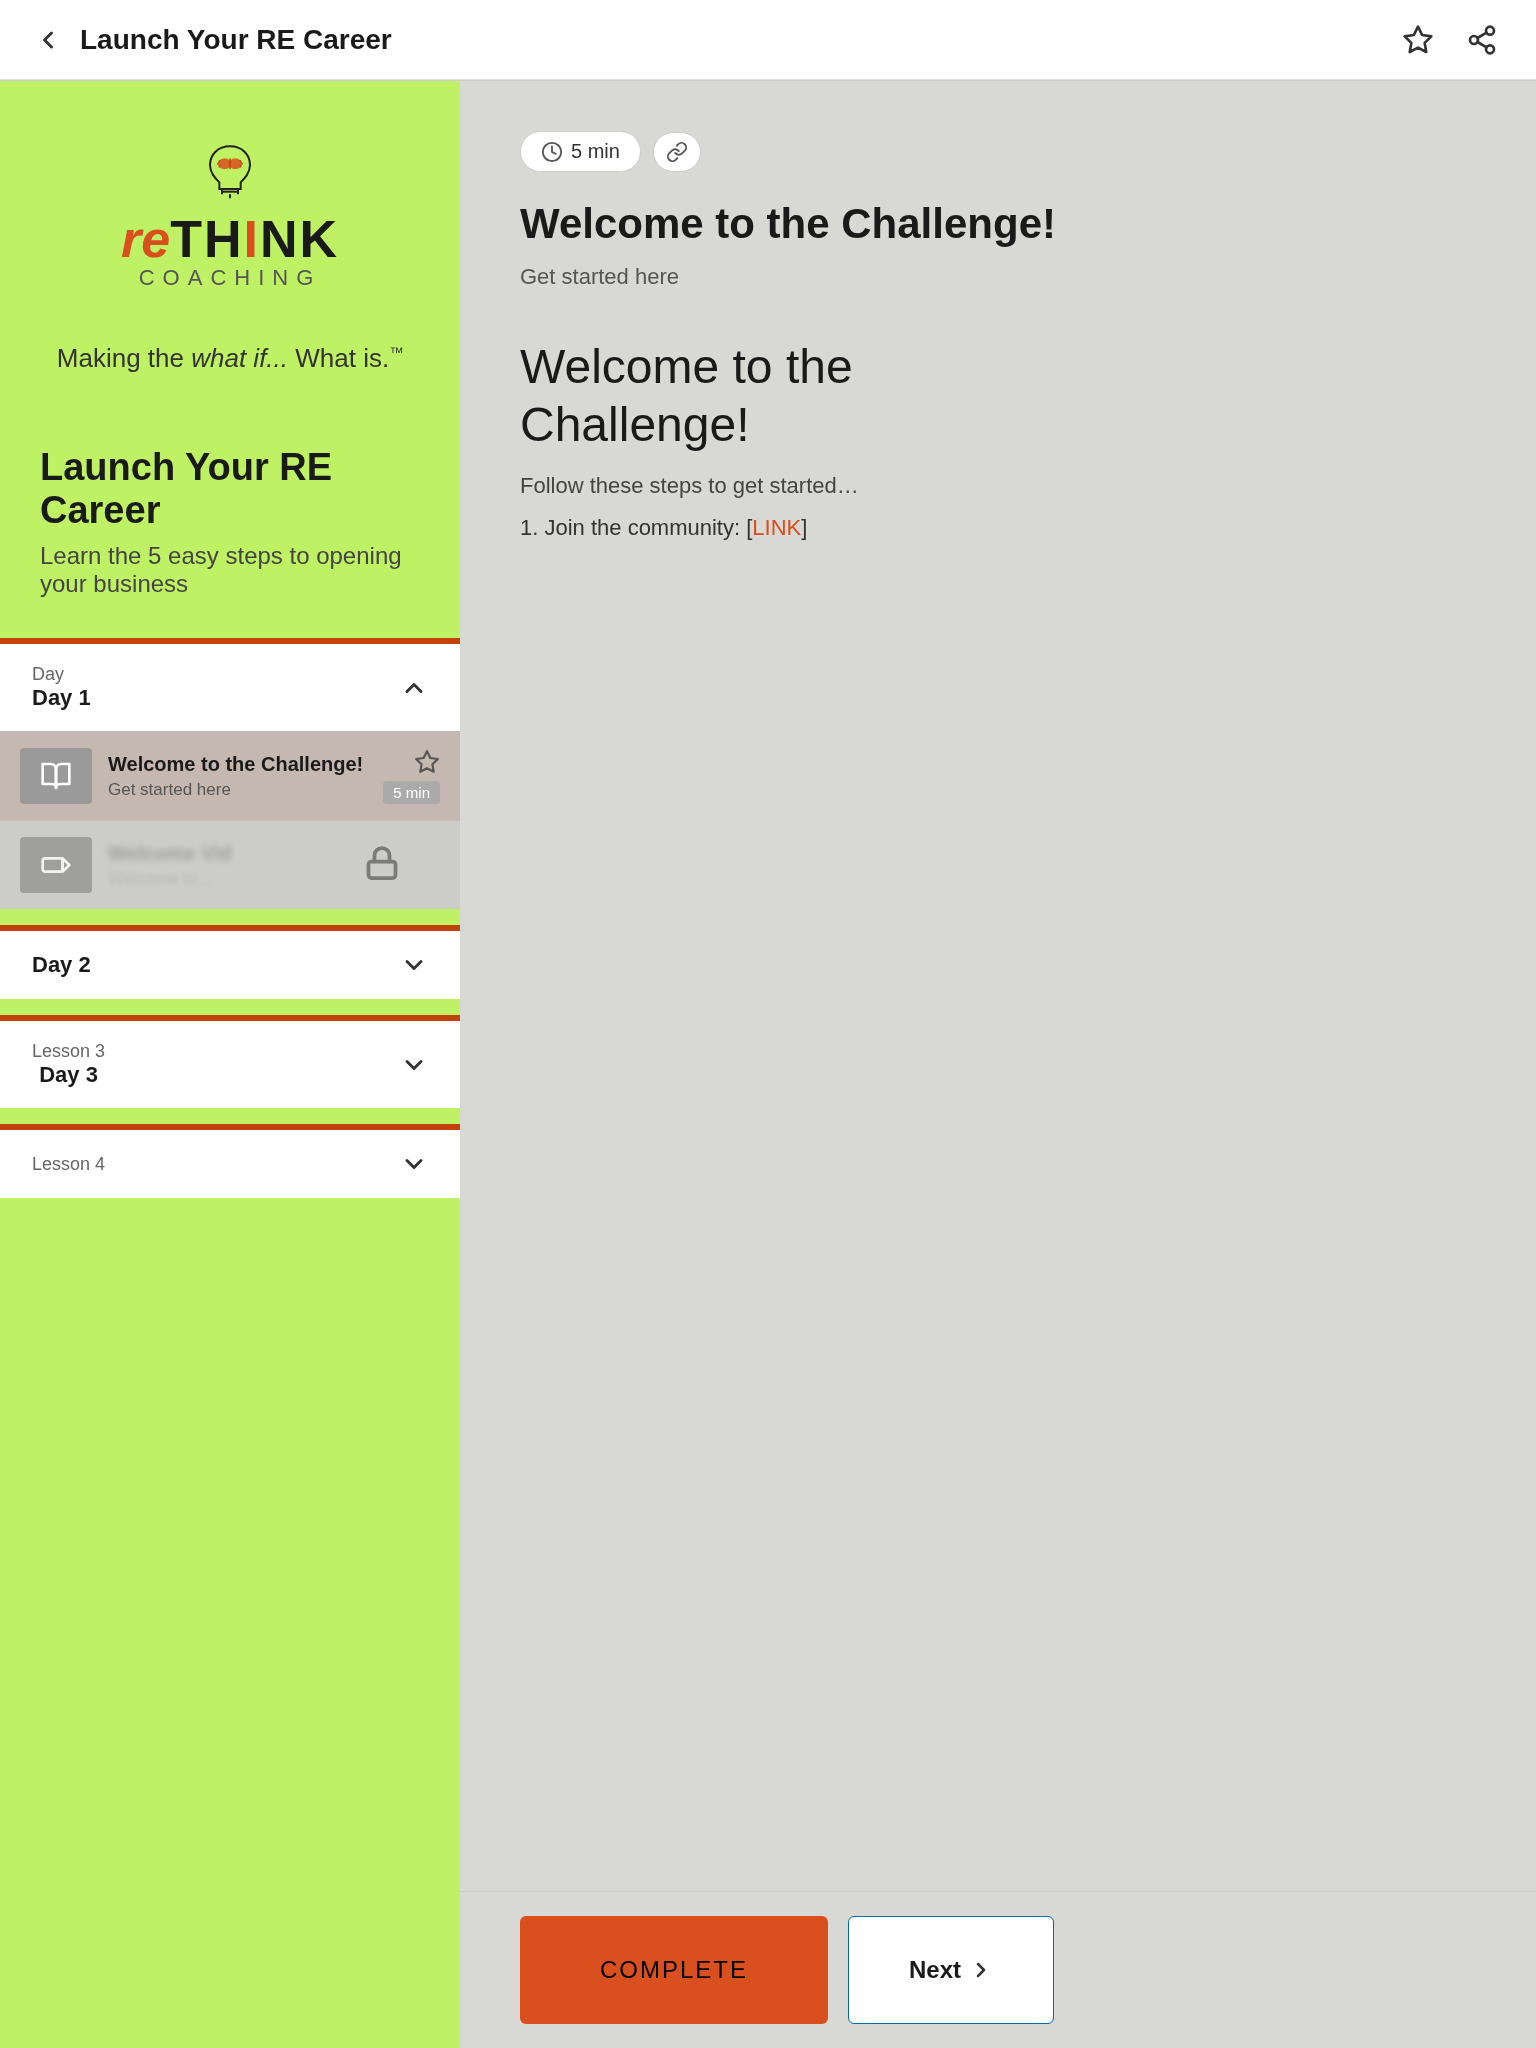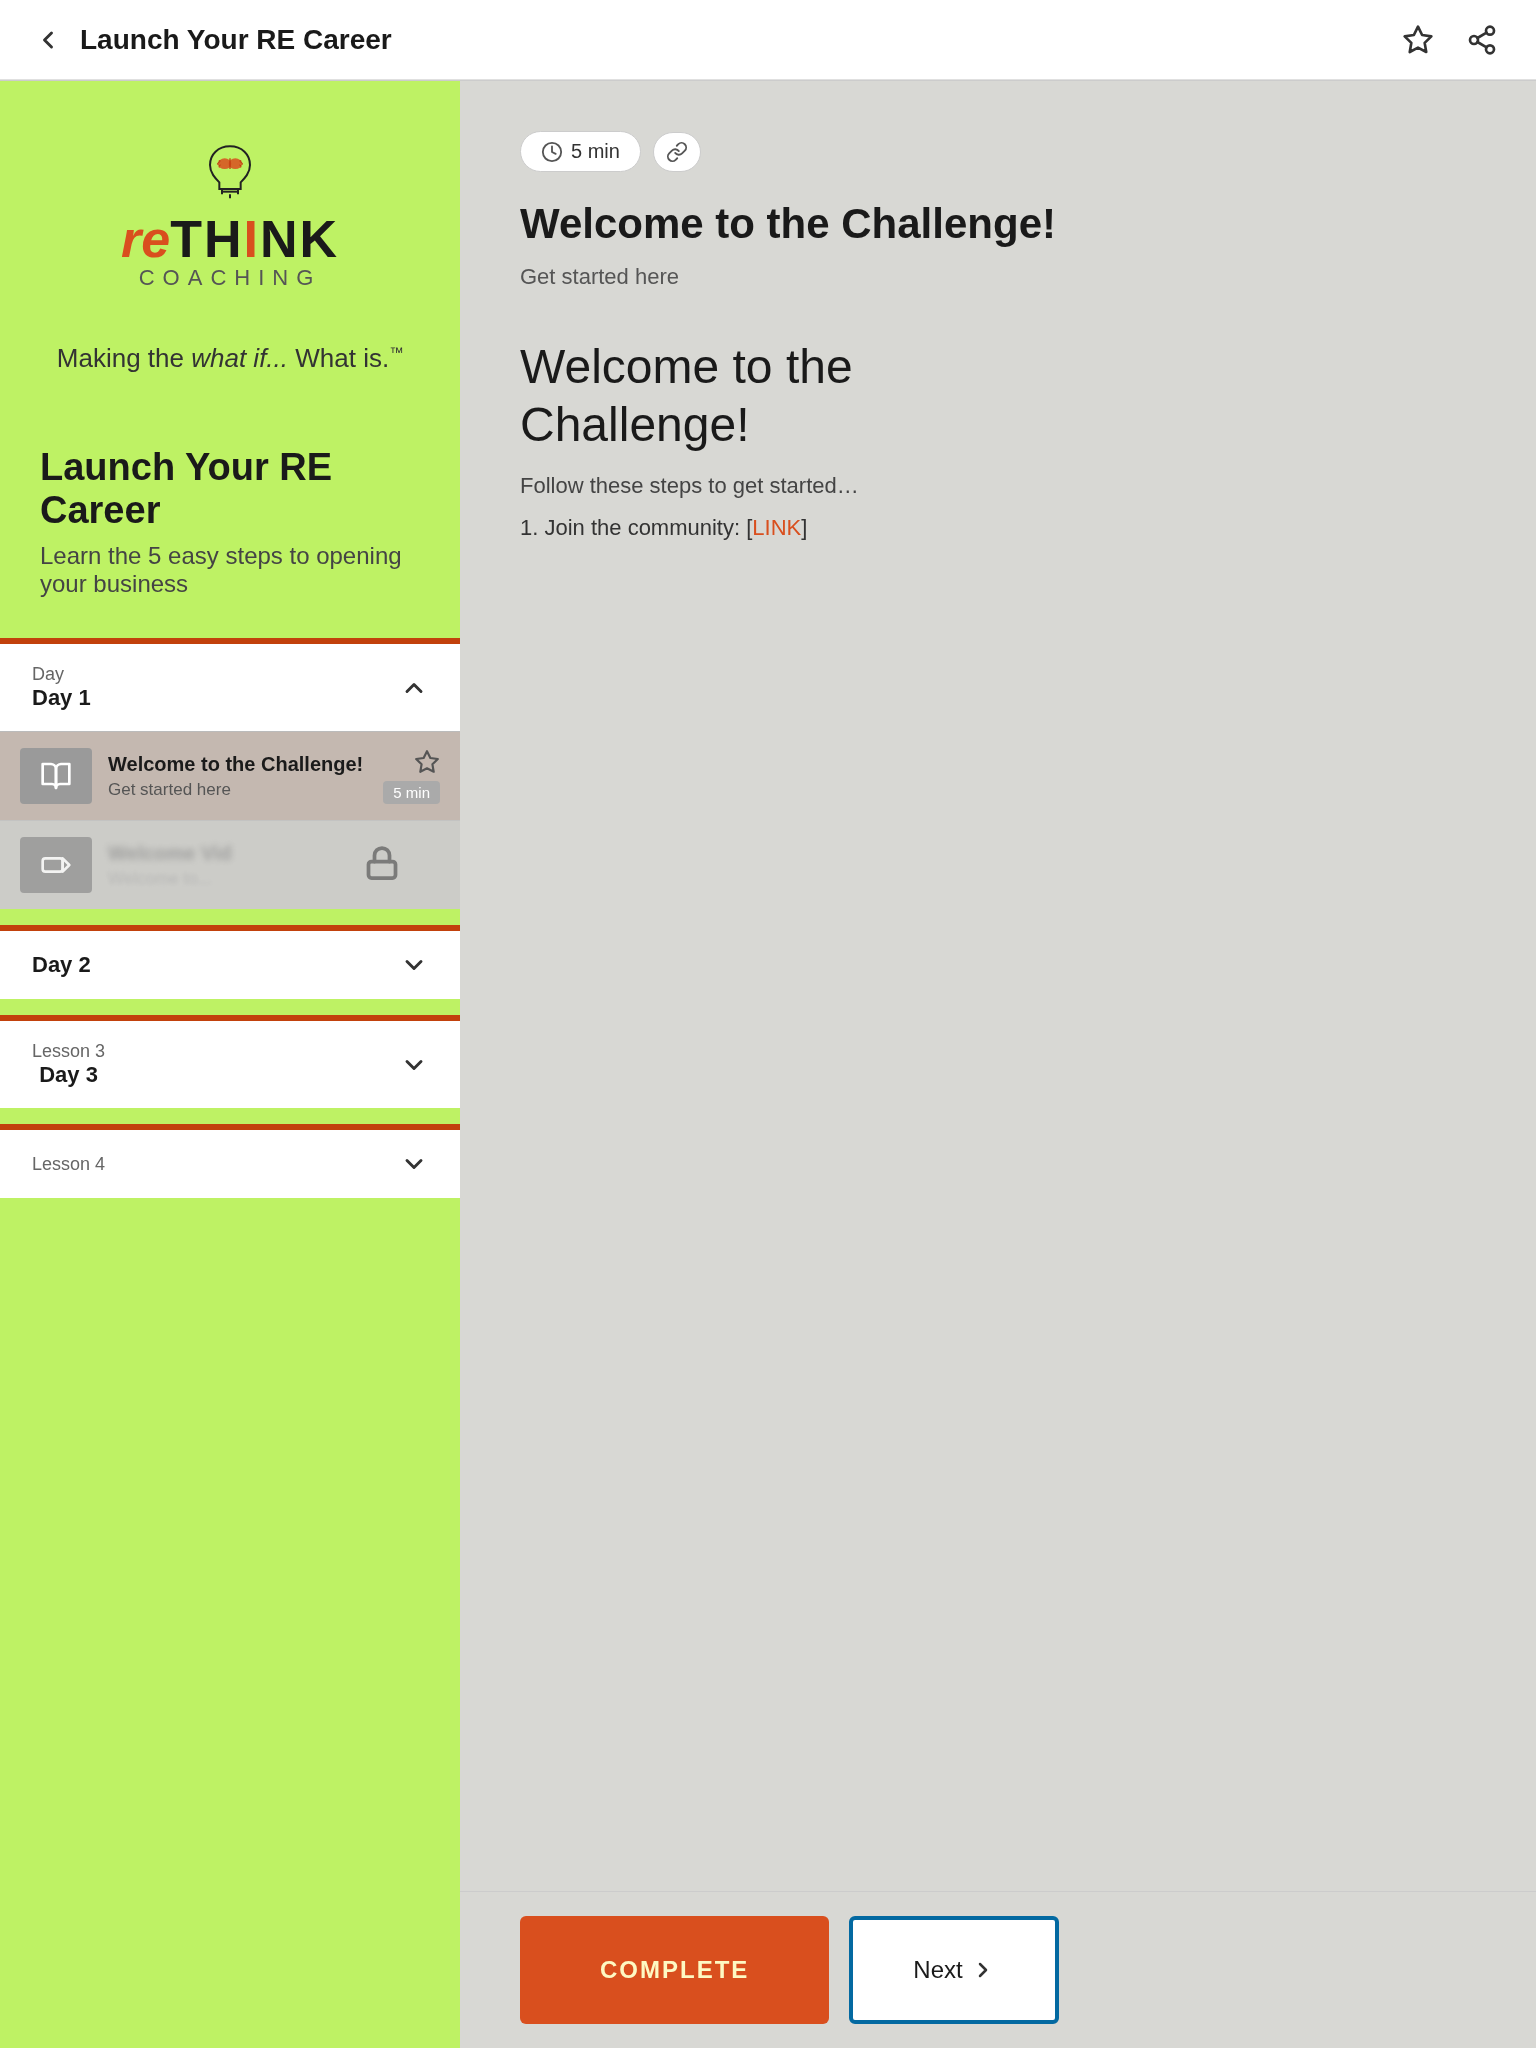--- a/index.html
+++ b/index.html
@@ -334,37 +334,37 @@
       left: 460px;
       right: 0;
       background: #d8d8d4;
       padding: 24px 60px;
       display: flex;
       gap: 20px;
       border-top: 1px solid #ccc;
     }
     .complete-btn {
       background: #d94f1e;
-      color: #fef9c3;
+      color: #000000;
       font-size: 24px;
-      font-weight: 700;
+      font-weight: 400;
       letter-spacing: 2px;
       padding: 40px 80px;
       border: none;
       border-radius: 6px;
       cursor: pointer;
       text-transform: uppercase;
     }
     .next-btn {
       background: #fff;
       color: #1a1a1a;
       font-size: 24px;
-      font-weight: 400;
+      font-weight: 700;
       padding: 28px 60px;
-      border: 4px solid #0369a1;
+      border: 1px solid #0369a1;
       border-radius: 6px;
       cursor: pointer;
       display: flex;
       align-items: center;
       gap: 8px;
     }
 
     
     .separator {
       height: 1px;

